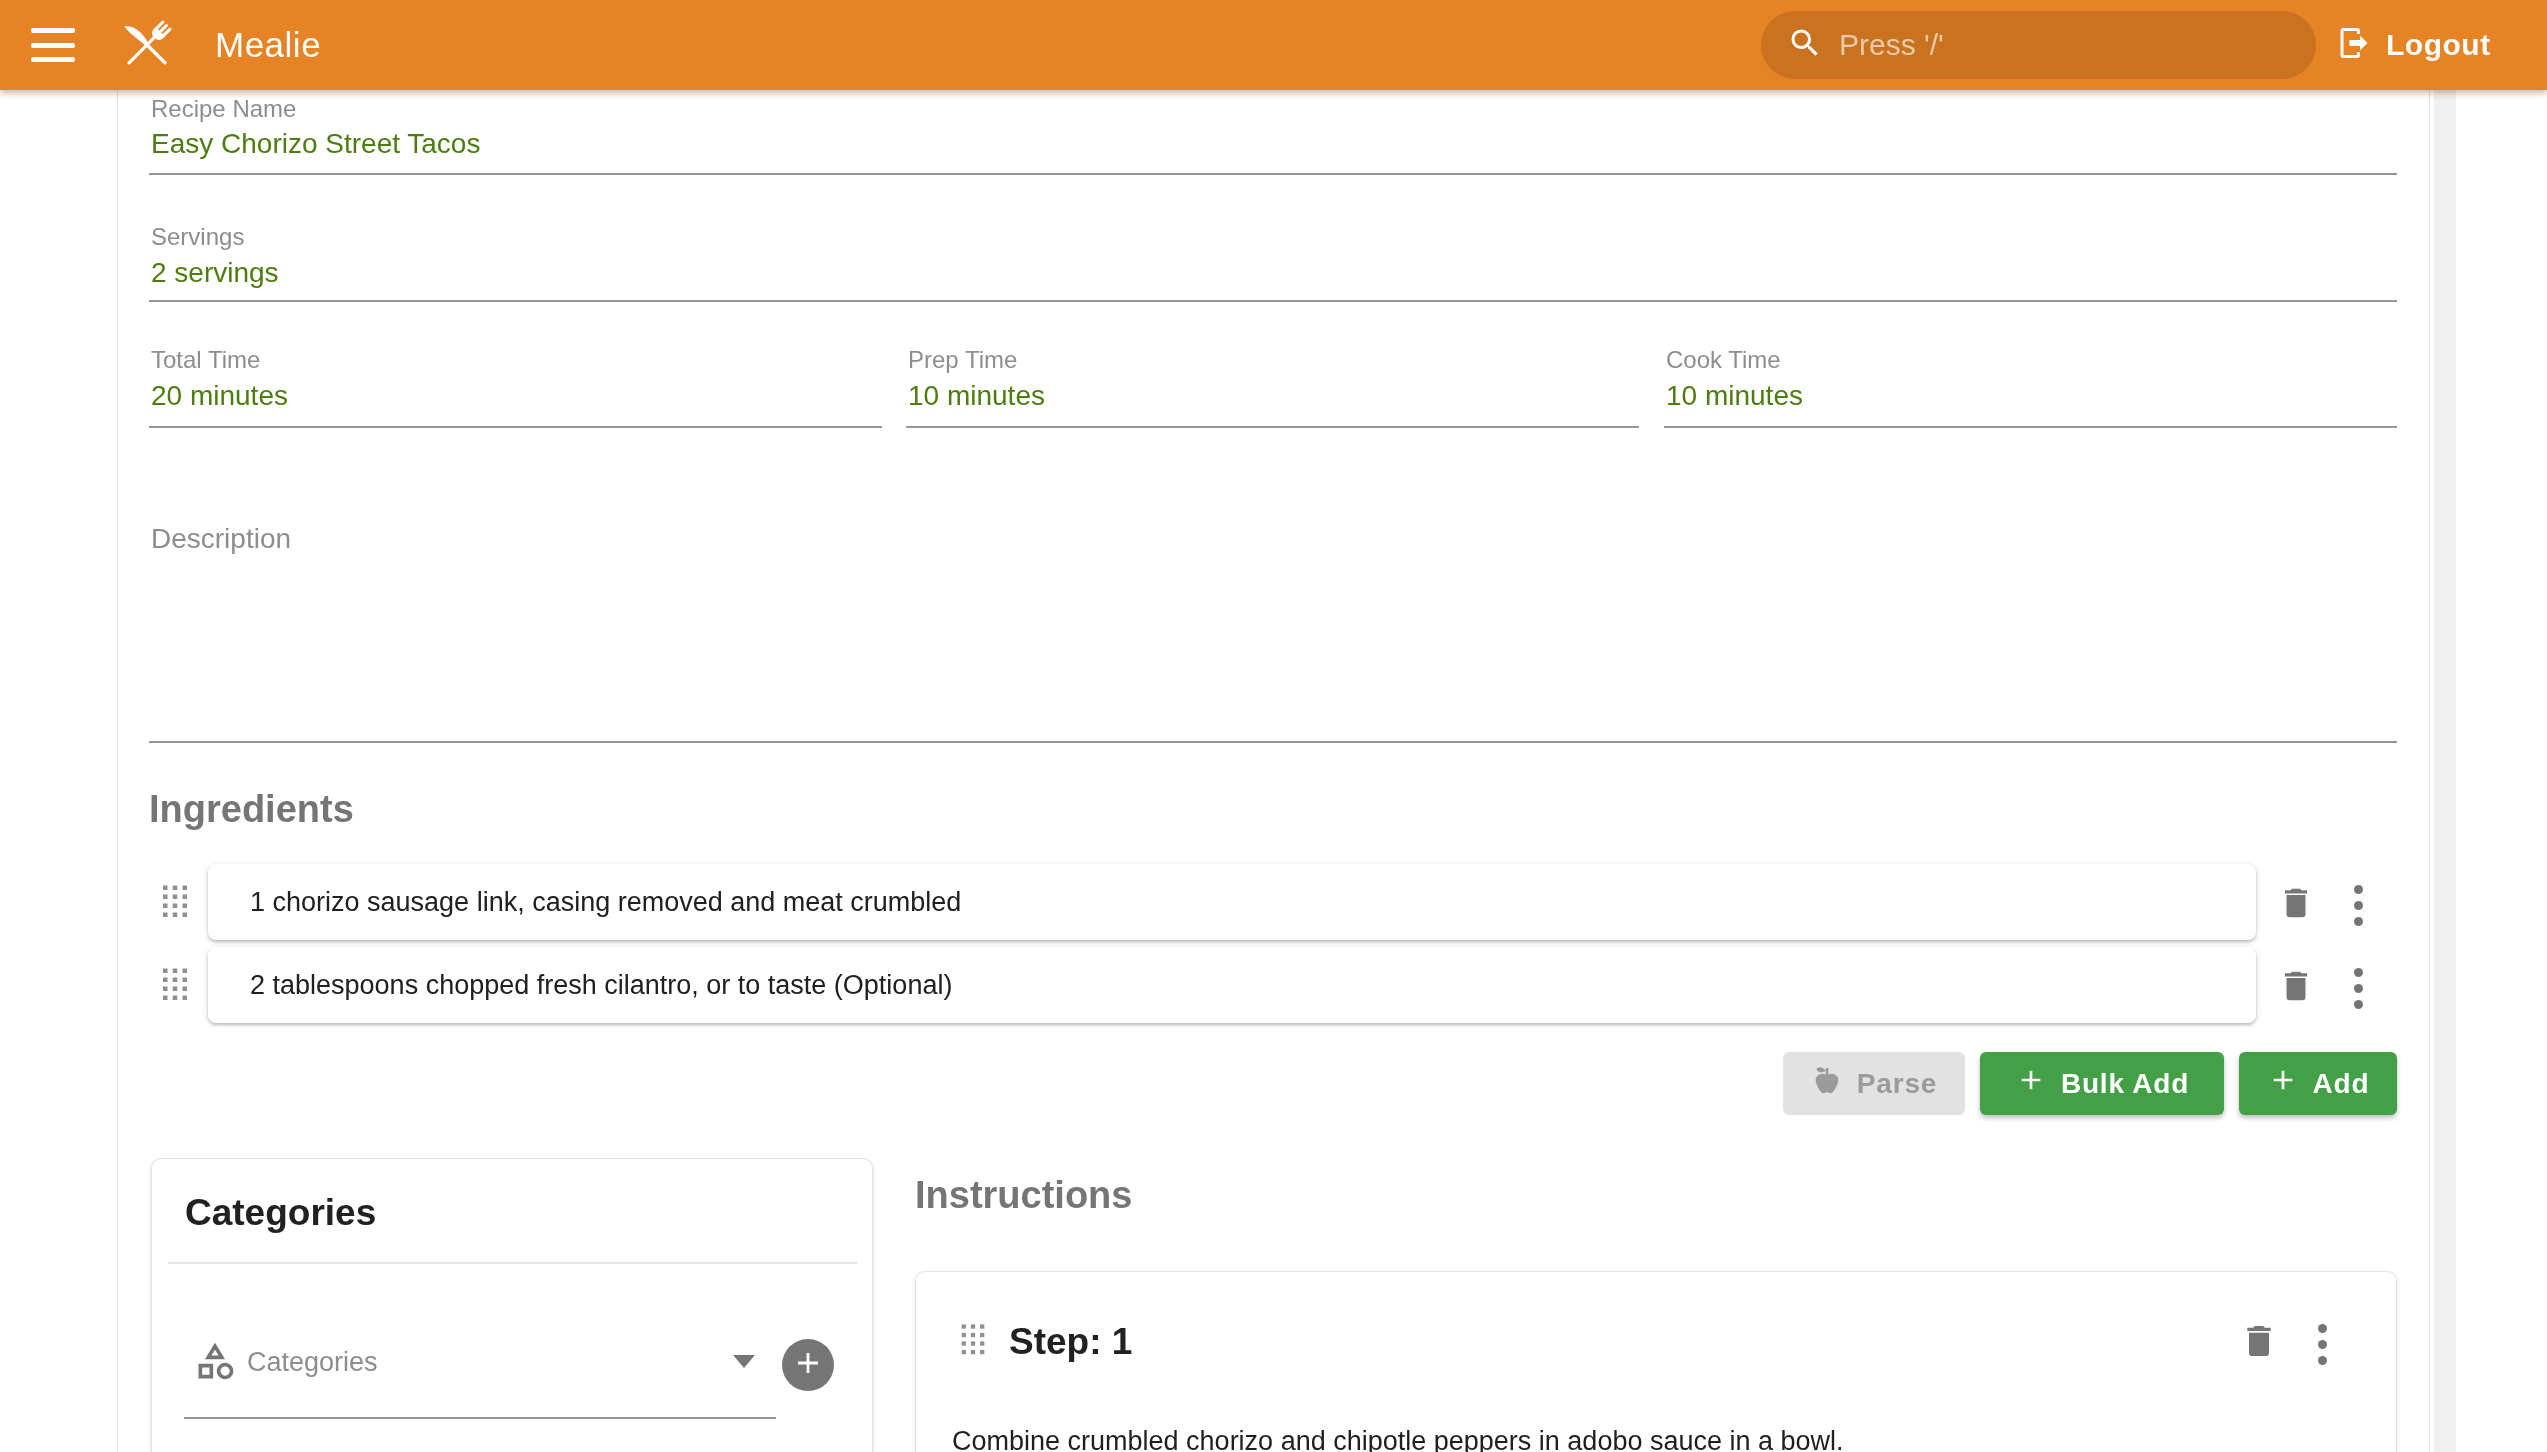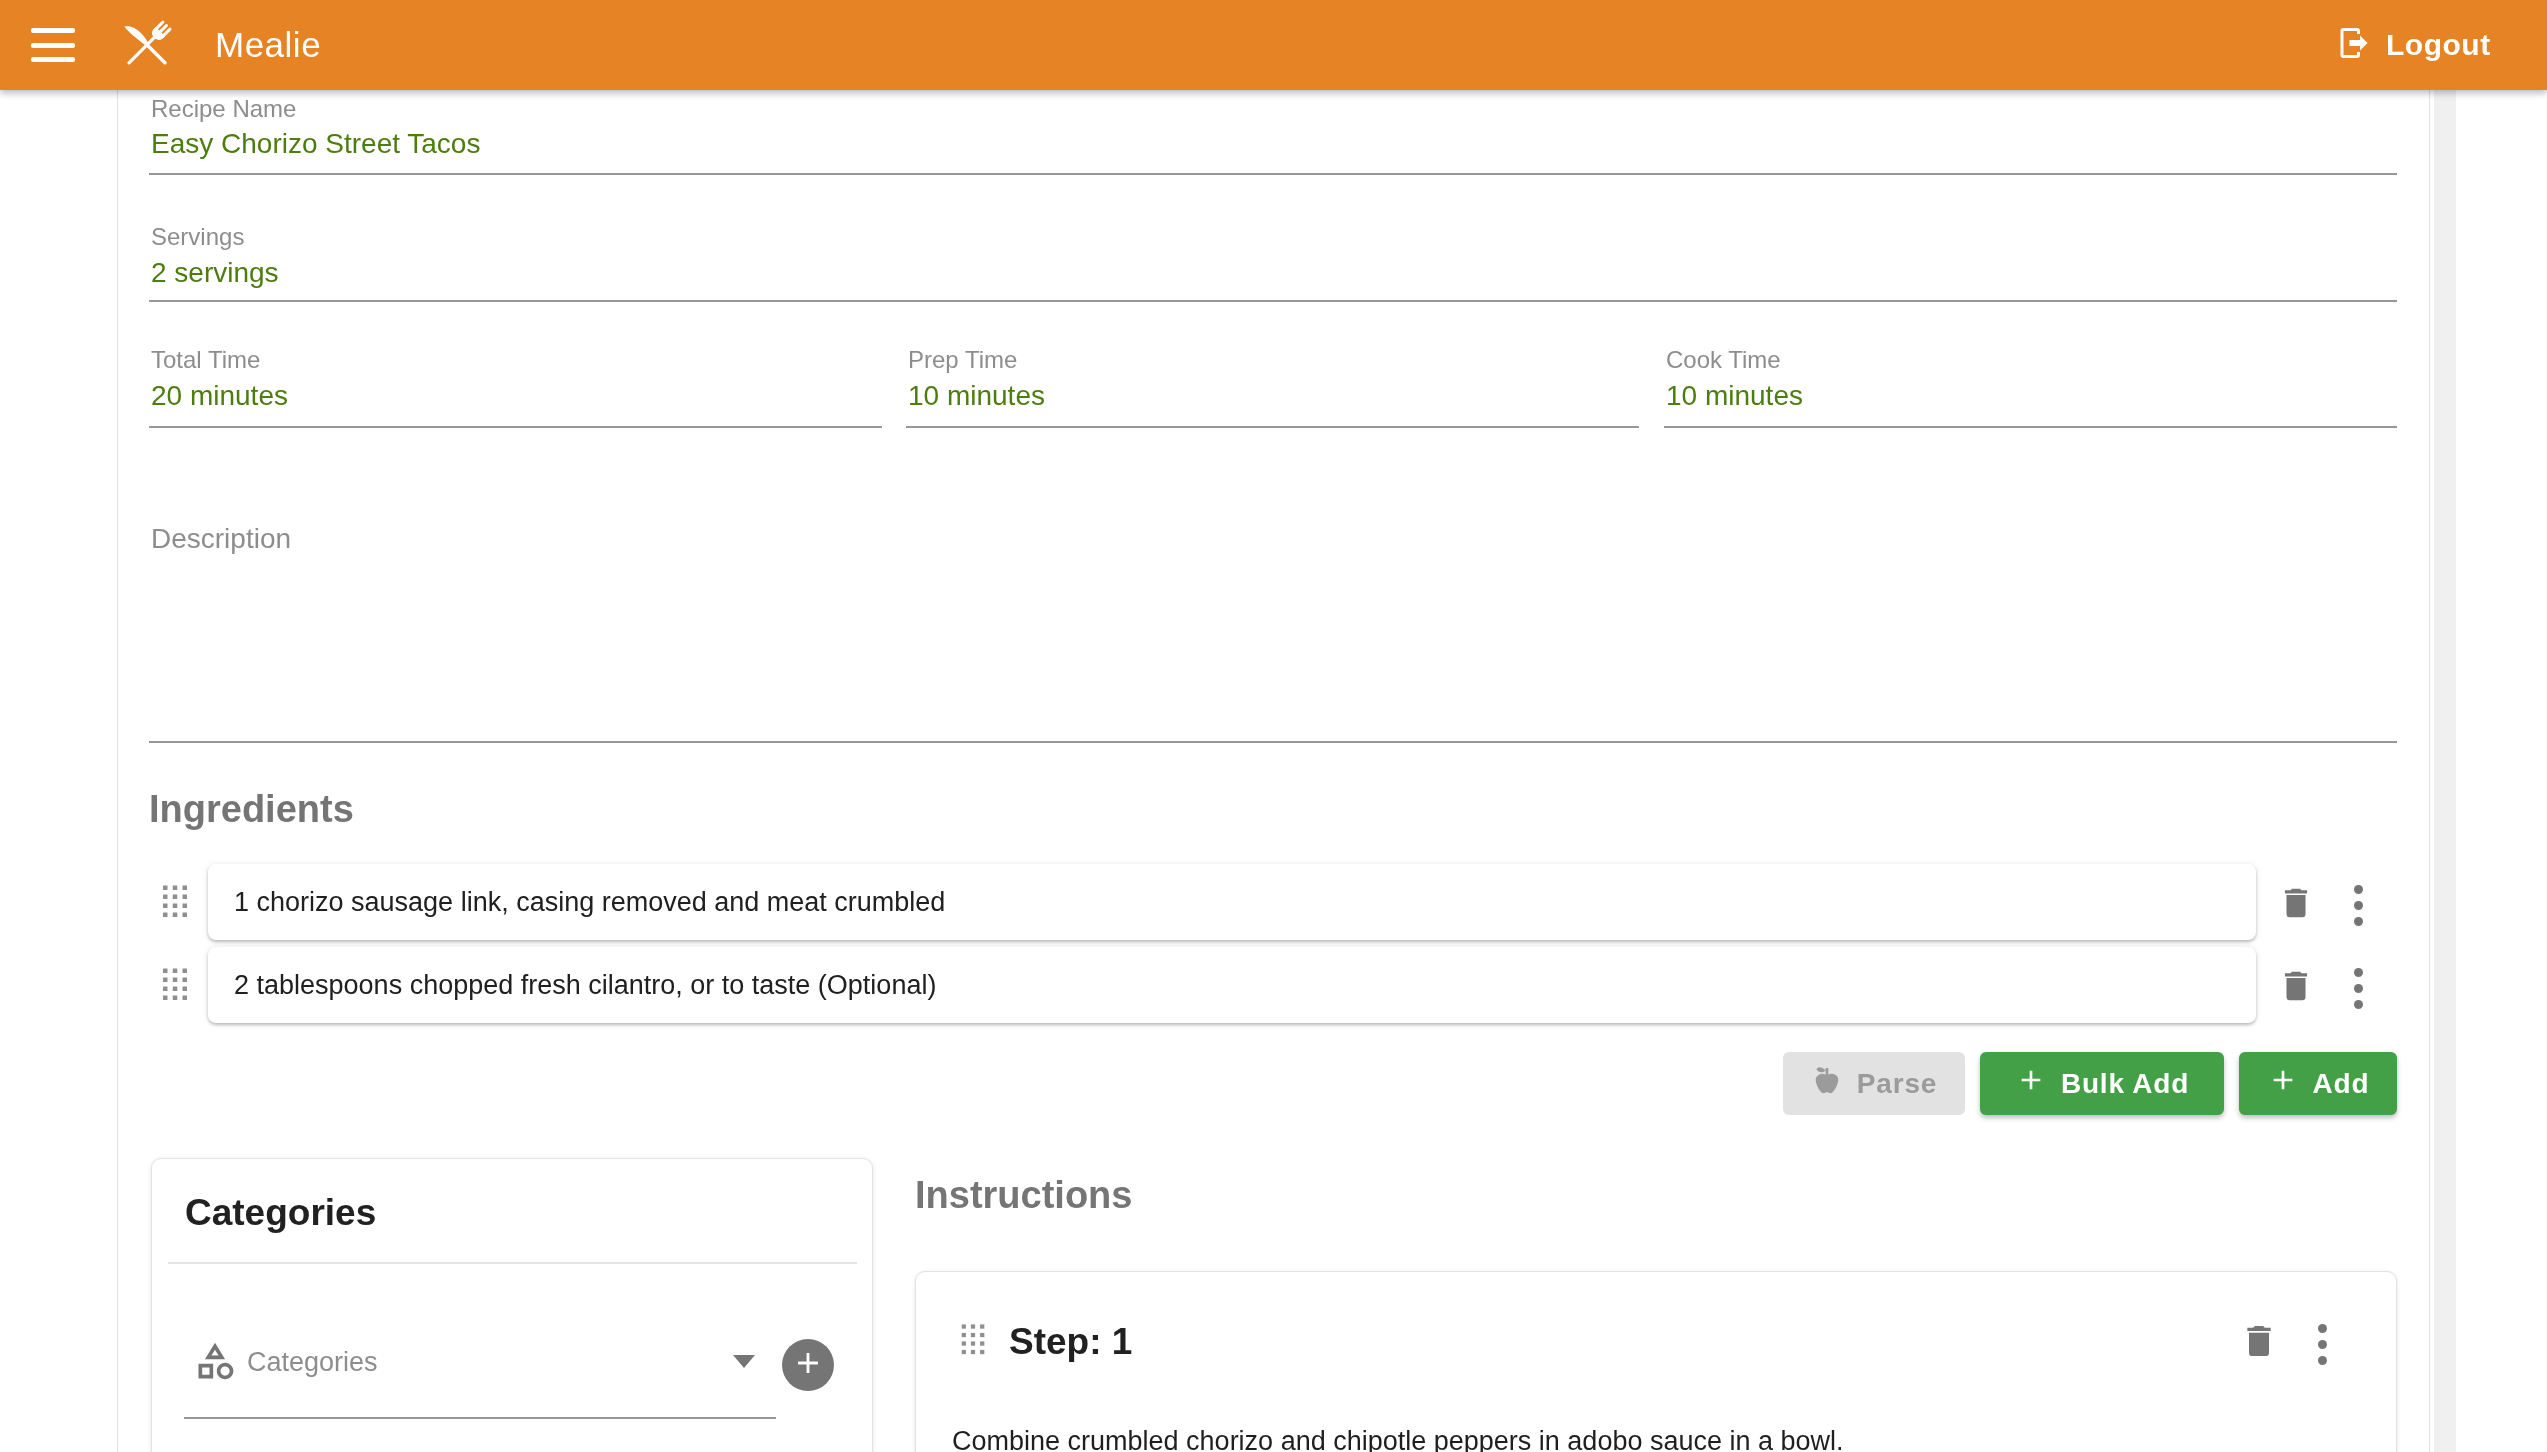--- a/index.html
+++ b/index.html
@@ -31,21 +31,21 @@
   .f-label { position:absolute; color:#8d8d8d; font-size:24px; }
   .f-value { position:absolute; color:#4d7c0f; font-size:28px; cursor:text; }
   .f-line  { position:absolute; height:2px; background:#979797; }
   .d-label { position:absolute; color:#8d8d8d; font-size:28px; }
 
   .section-h { position:absolute; color:#757575; font-size:38px; font-weight:700; }
 
   
   .ing-card { position:absolute; left:208px; width:2048px; height:76px; background:#fff;
               border-radius:8px; box-shadow:0 2px 3px rgba(0,0,0,.20), 0 1px 6px rgba(0,0,0,.12);
-              display:flex; align-items:center; padding-left:26px; cursor:text; }
+              display:flex; align-items:center; padding-left:42px; cursor:text; }
   .ing-text { color:#202020; font-size:27px; }
   .drag { position:absolute; cursor:grab; }
   .icon-btn { position:absolute; cursor:pointer; }
   .kebab { display:flex; flex-direction:column; gap:7px; padding:2px; }
   .kebab i { width:9px; height:9px; border-radius:50%; background:#757575; }
 
   .btn { position:absolute; height:63px; border-radius:6px; display:flex; align-items:center;
          justify-content:center; gap:14px; font-size:28px; font-weight:600; letter-spacing:0.8px; cursor:pointer; }
   .btn-disabled { background:#e2e2e2; color:#9b9b9b; }
   .btn-green { background:#43A047; color:#fff; box-shadow:0 3px 5px rgba(0,0,0,.25); }
@@ -85,20 +85,28 @@
           <path d="M25.5 13 h13 v4 a6.5 6.5 0 0 1 -5 4.8 V58 a2 2 0 0 1 -3.2 0 V21.8 a6.5 6.5 0 0 1 -4.8 -4.8 Z"></path>
         </g>
         <g transform="rotate(-45 32 32)">
           <path d="M29 3 C36.5 7.5 38 20 34.3 31 L30.6 31 C29.2 21 27.9 11 29 3 Z"></path>
           <rect x="30.4" y="29" width="3.4" height="30" rx="1.7"></rect>
         </g>
       </svg>
     </span>
     <span class="app-title">Mealie</span>
 
+    <div class="searchbar">
+      <span>
+        <svg viewBox="0 0 24 24" width="36" height="36" fill="#fff">
+            <path d="M9.5,3A6.5,6.5 0 0,1 16,9.5C16,11.11 15.41,12.59 14.44,13.73L14.71,14H15.5L20.5,19L19,20.5L14,15.5V14.71L13.73,14.44C12.59,15.41 11.11,16 9.5,16A6.5,6.5 0 0,1 3,9.5A6.5,6.5 0 0,1 9.5,3M9.5,5C7,5 5,7 5,9.5C5,12 7,14 9.5,14C12,14 14,12 14,9.5C14,7 12,5 9.5,5Z"></path>
+          </svg>
+      </span>
+      <span class="search-ph">Press '/'</span>
+    </div>
 
     <div class="logout">
       <span>
         <svg viewBox="0 0 24 24" width="36" height="36" fill="#fff">
             <path d="M16,17V14H9V10H16V7L21,12L16,17M14,2A2,2 0 0,1 16,4V6H14V4H5V20H14V18H16V20A2,2 0 0,1 14,22H5A2,2 0 0,1 3,20V4A2,2 0 0,1 5,2H14Z"></path>
           </svg>
       </span>
       <span class="logout-label">Logout</span>
     </div>
   </header>

